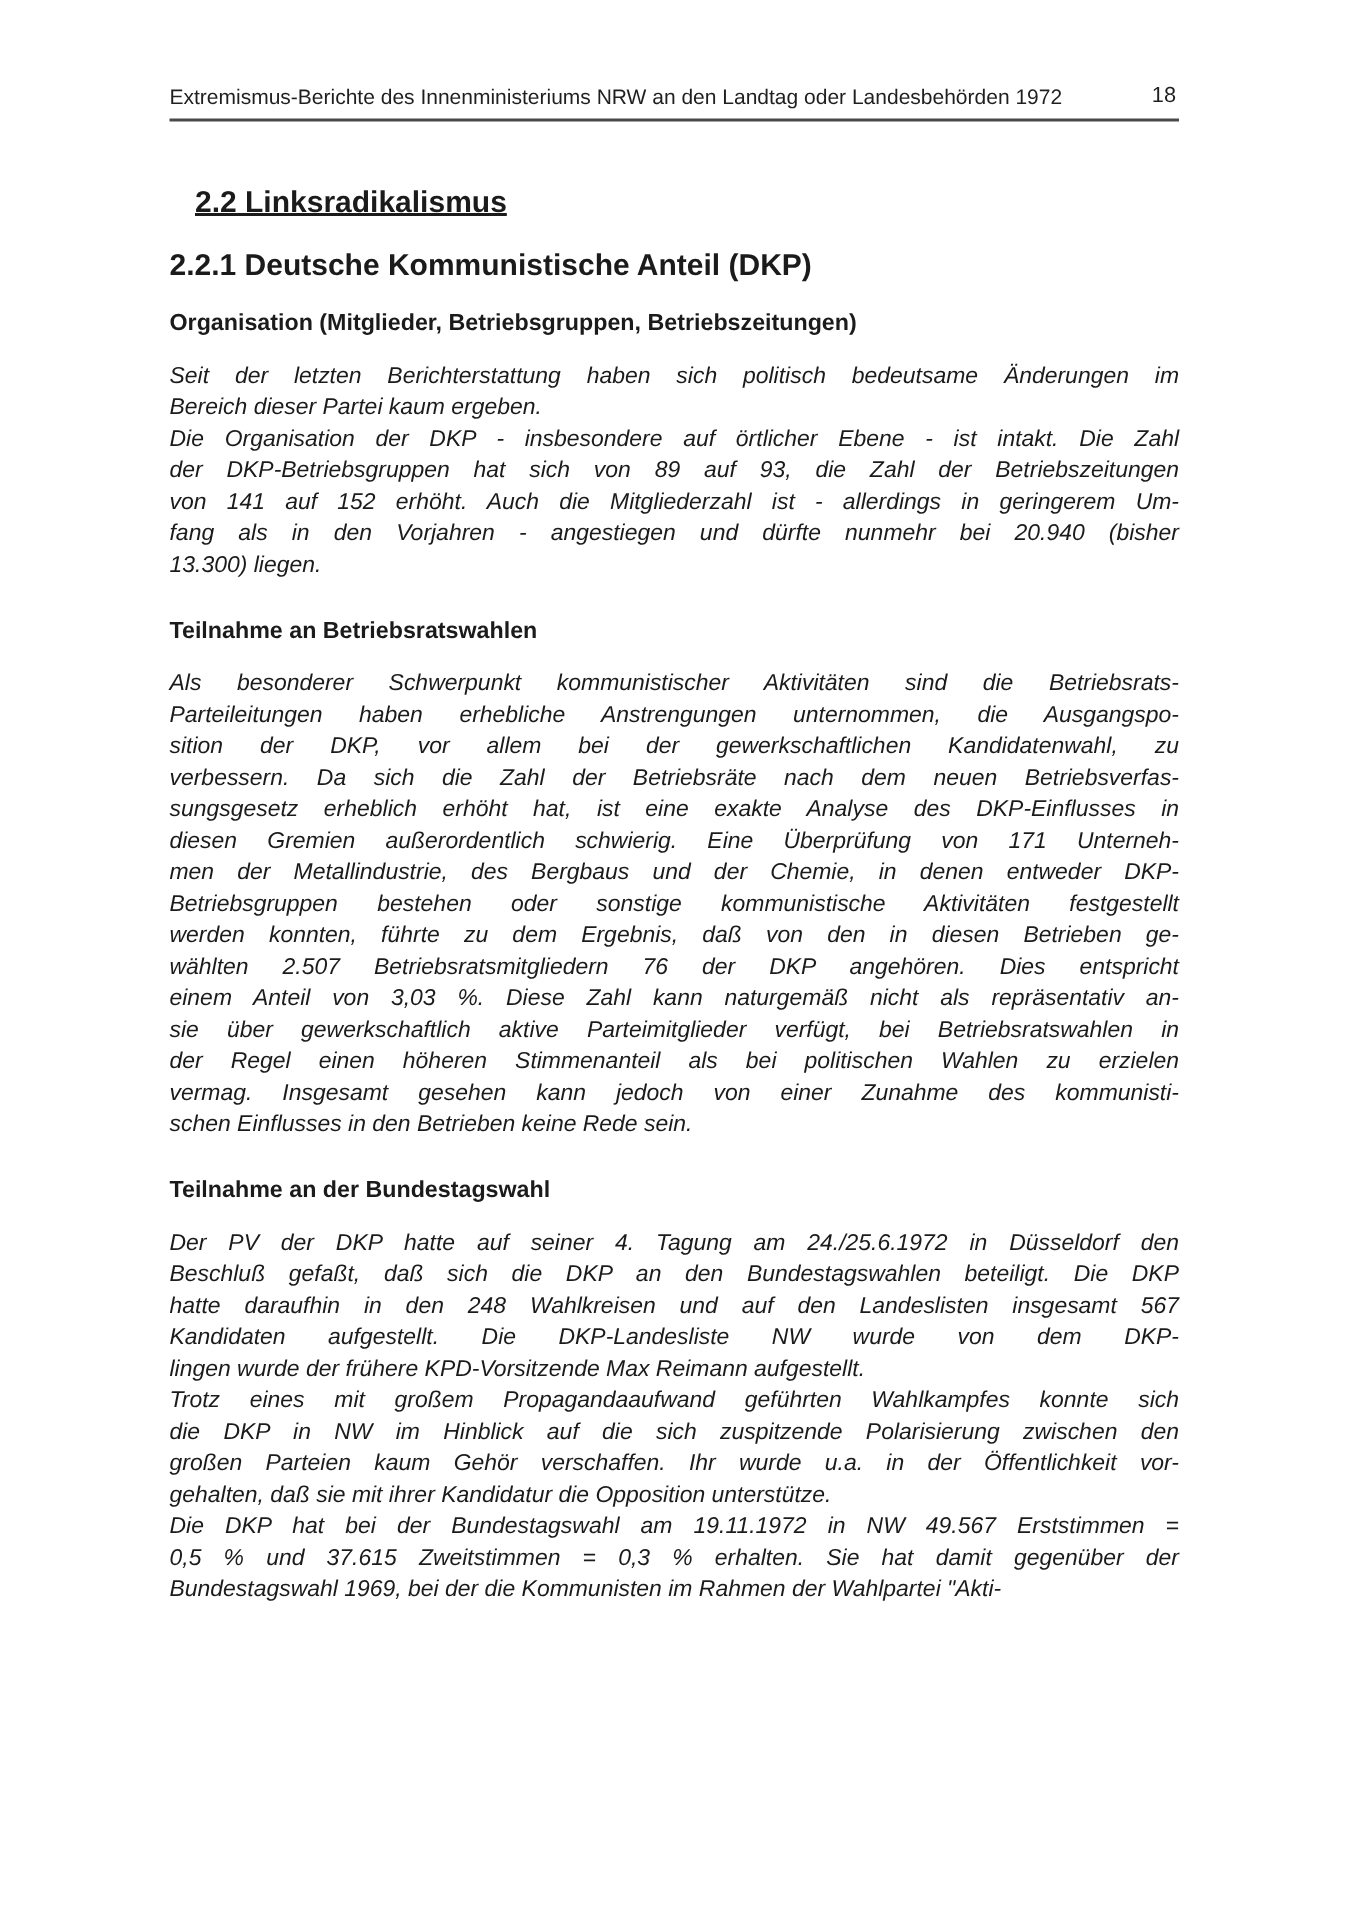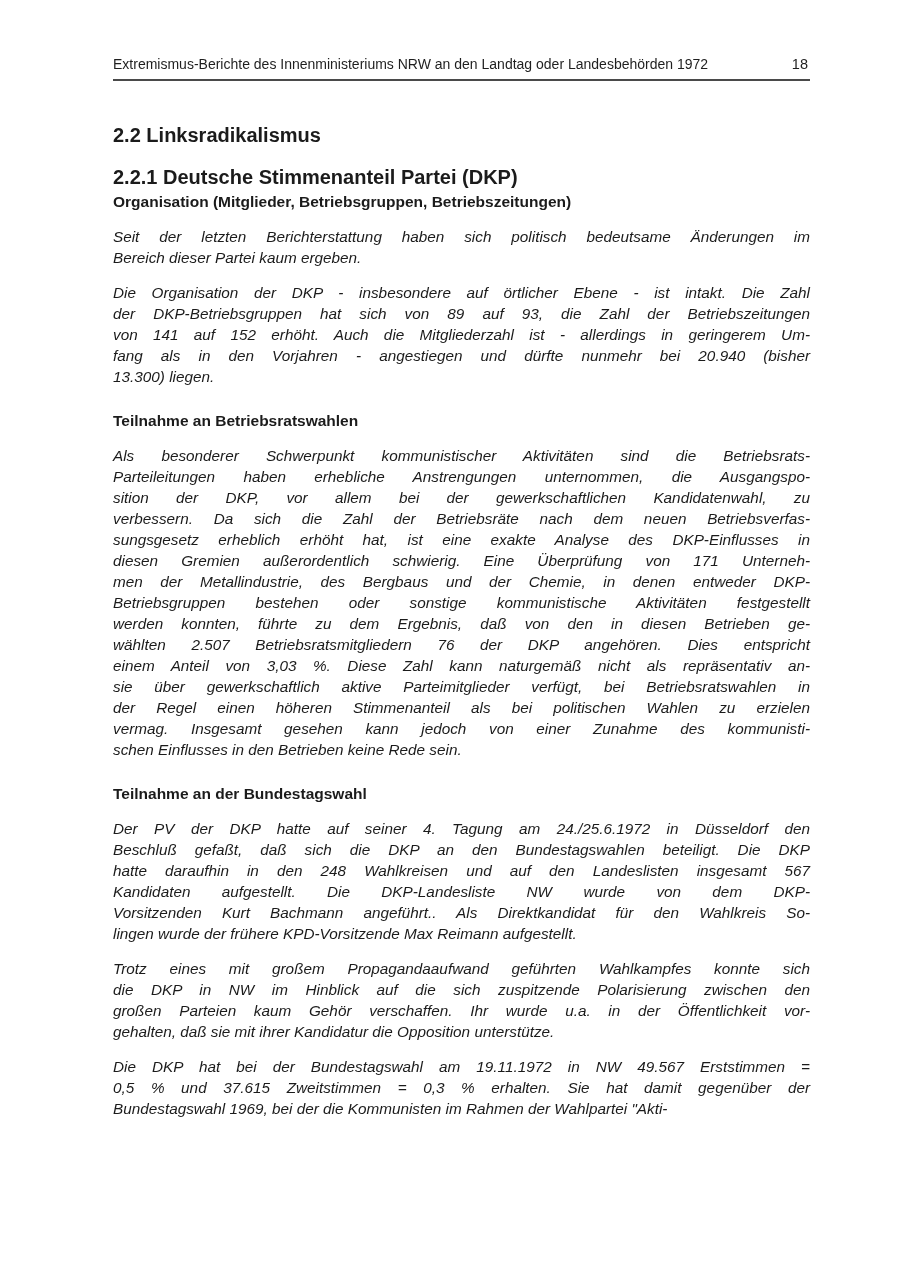--- a/index.html
+++ b/index.html
@@ -11,65 +11,66 @@
     width: 900px;
     height: 1273px;
     overflow: hidden;
     font-family: "Liberation Sans", "DejaVu Sans", sans-serif;
     color: #1b1b1b;
   }
   .page {
     box-sizing: border-box;
     width: 900px;
     height: 1273px;
-    padding: 55px 90px 0 113px;
+    padding: 55px 114px 0 113px;
     background: #ffffff;
   }
   .header {
     display: flex;
     justify-content: space-between;
     align-items: flex-end;
     font-size: 14px;
     line-height: 18px;
     padding-bottom: 6px;
     border-bottom: 2px solid #4a4a4a;
     color: #1f1f1f;
   }
   .header .page-number {
     font-size: 14.5px;
     padding-right: 2px;
   }
   .h1 {
     font-size: 20px;
     line-height: 24px;
     font-weight: bold;
-    margin: 42px 0 0 0;
+    margin: 42px 0 0 17px;
+    text-decoration: underline;
   }
   .h2 {
     font-size: 20px;
     line-height: 24px;
     font-weight: bold;
     margin: 18px 0 0 0;
   }
   #doc-blocks .h3 {
     font-size: 15.5px;
     line-height: 19px;
     font-weight: bold;
     margin: 24px 0 15px 0;
   }
   #doc-blocks .h3:first-child {
-    margin-top: 3px;
+    margin-top: 17px;
   }
   .para {
     margin: 0;
     font-size: 15.3px;
     line-height: 21px;
   }
   .para + .para {
-    margin-top: 14px;
+    margin-top: 0;
   }
   .line {
     white-space: normal;
     font-style: italic;
   }
   .line.fill {
     text-align: justify;
     text-align-last: justify;
   }
 </style>
@@ -77,21 +78,21 @@
 <body>
 
 <div class="page">
   <div class="header">
     <span class="header-title">Extremismus-Berichte des Innenministeriums NRW an den Landtag oder Landesbehörden 1972</span>
     <span class="page-number">18</span>
   </div>
 
   <div class="h1">2.2 Linksradikalismus</div>
 
-  <div class="h2">2.2.1 Deutsche Stimmenanteil Partei (DKP)</div>
+  <div class="h2">2.2.1 Deutsche Kommunistische Anteil (DKP)</div>
 
   <div id="doc-blocks">
       <div class="h3">Organisation (Mitglieder, Betriebsgruppen, Betriebszeitungen)</div>
       <div class="para">
         <div class="line fill">Seit der letzten Berichterstattung haben sich politisch bedeutsame Änderungen im</div>
         <div class="line">Bereich dieser Partei kaum ergeben.</div>
       </div>
       <div class="para">
         <div class="line fill">Die Organisation der DKP - insbesondere auf örtlicher Ebene - ist intakt. Die Zahl</div>
         <div class="line fill">der DKP-Betriebsgruppen hat sich von 89 auf 93, die Zahl der Betriebszeitungen</div>
@@ -116,21 +117,20 @@
         <div class="line fill">der Regel einen höheren Stimmenanteil als bei politischen Wahlen zu erzielen</div>
         <div class="line fill">vermag. Insgesamt gesehen kann jedoch von einer Zunahme des kommunisti-</div>
         <div class="line">schen Einflusses in den Betrieben keine Rede sein.</div>
       </div>
       <div class="h3">Teilnahme an der Bundestagswahl</div>
       <div class="para">
         <div class="line fill">Der PV der DKP hatte auf seiner 4. Tagung am 24./25.6.1972 in Düsseldorf den</div>
         <div class="line fill">Beschluß gefaßt, daß sich die DKP an den Bundestagswahlen beteiligt. Die DKP</div>
         <div class="line fill">hatte daraufhin in den 248 Wahlkreisen und auf den Landeslisten insgesamt 567</div>
         <div class="line fill">Kandidaten aufgestellt. Die DKP-Landesliste NW wurde von dem DKP-</div>
-        <div class="line fill">Vorsitzenden Kurt Bachmann angeführt.. Als Direktkandidat für den Wahlkreis So-</div>
         <div class="line">lingen wurde der frühere KPD-Vorsitzende Max Reimann aufgestellt.</div>
       </div>
       <div class="para">
         <div class="line fill">Trotz eines mit großem Propagandaaufwand geführten Wahlkampfes konnte sich</div>
         <div class="line fill">die DKP in NW im Hinblick auf die sich zuspitzende Polarisierung zwischen den</div>
         <div class="line fill">großen Parteien kaum Gehör verschaffen. Ihr wurde u.a. in der Öffentlichkeit vor-</div>
         <div class="line">gehalten, daß sie mit ihrer Kandidatur die Opposition unterstütze.</div>
       </div>
       <div class="para">
         <div class="line fill">Die DKP hat bei der Bundestagswahl am 19.11.1972 in NW 49.567 Erststimmen =</div>

